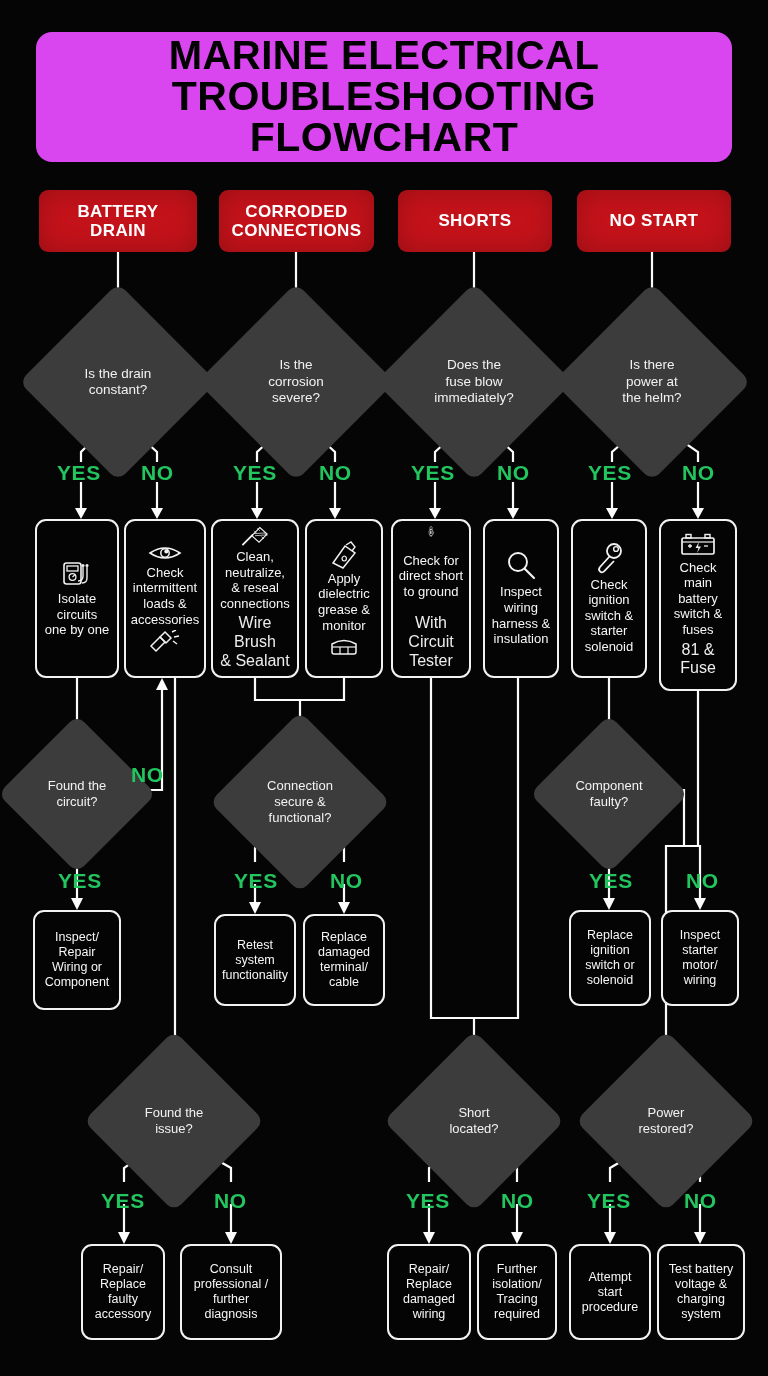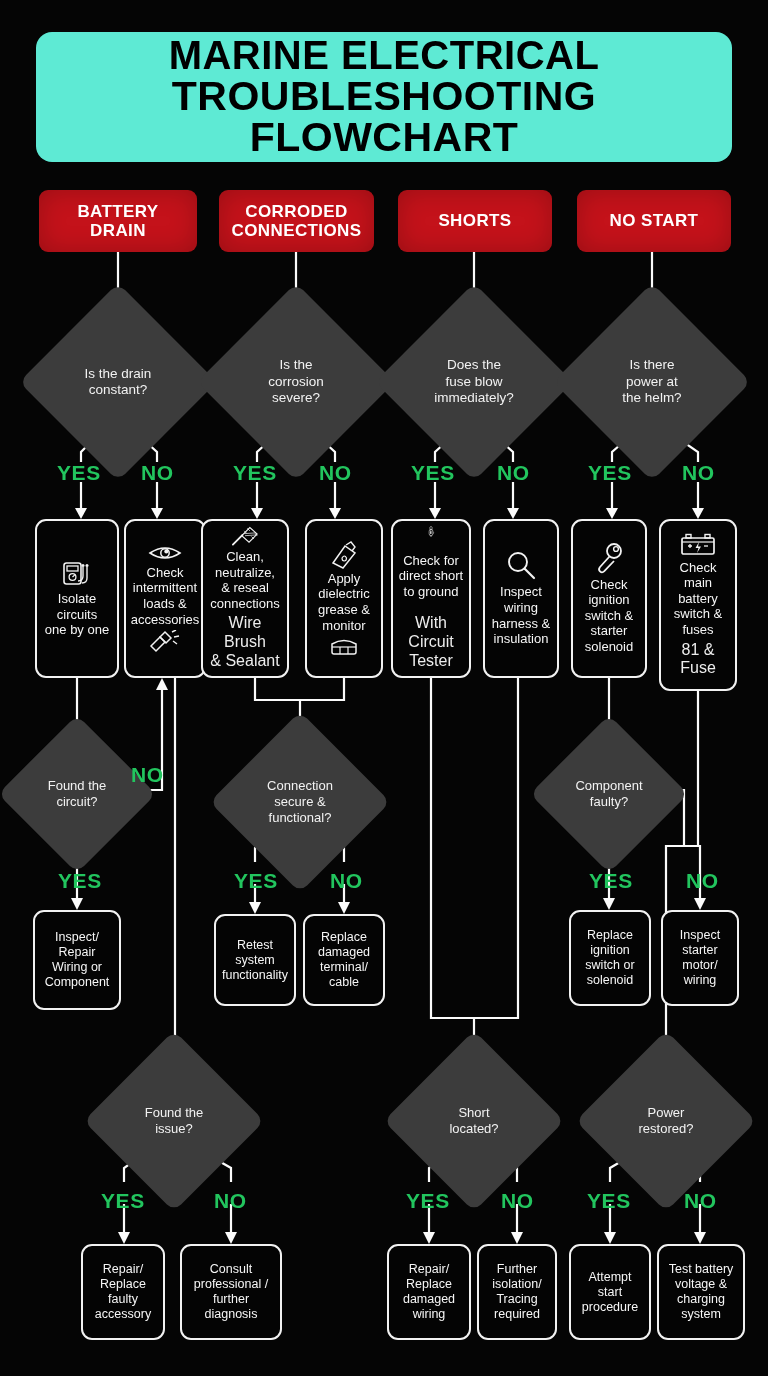--- a/index.html
+++ b/index.html
@@ -6,21 +6,21 @@
   body{
     width:768px;height:1376px;
     font-family:"Liberation Sans", sans-serif;
     color:#fff;overflow:hidden;position:relative;
   }
   #stage{position:relative;width:768px;height:1376px;background:#050505;overflow:hidden;}
 
   
   .title-card{
     position:absolute;left:36px;top:32px;width:696px;height:130px;
-    background:#5eead4;border-radius:16px;
+    background:#d946ef;border-radius:16px;
     display:flex;flex-direction:column;align-items:center;justify-content:center;
     box-sizing:border-box;padding:6px 10px;
   }
   .title-line{
     color:#000;font-weight:700;letter-spacing:.5px;line-height:1.02;
     text-align:center;font-family:"Liberation Sans", sans-serif;
   }
   .title-line.l1{font-size:40px;}
   .title-line.l2{font-size:41px;}
 
@@ -233,21 +233,21 @@
       <circle cx="18.3" cy="8.6" r="2" fill="#f2f2f2"></circle>
     </svg>
     <div class="ptext">Check<br>intermittent<br>loads &amp;<br>accessories</div>
     <svg class="picon bottom" width="36" height="24" viewBox="0 0 36 24">
       <path d="M4 18 L13 9 L18 14 L9 23 Z" fill="none" stroke="#f2f2f2" stroke-width="1.5" transform="translate(0,-2)"></path>
       <path d="M13 7 L18 2 L24 8 L19 13 Z" fill="none" stroke="#f2f2f2" stroke-width="1.5"></path>
       <path d="M25 2 L29 0 M27 7 L32 6 M26 11 L30 14" stroke="#f2f2f2" stroke-width="1.4"></path>
     </svg>
   </div>
 
-  <div class="pbox" style="left:201px;top:519px;width:88px;height:159px;">
+  <div class="pbox" style="left:211px;top:519px;width:88px;height:159px;">
     <svg class="picon" width="38" height="26" viewBox="0 0 38 26">
       <path d="M4 23 L16 11" stroke="#f2f2f2" stroke-width="2.3" stroke-linecap="round"></path>
       <path d="M15 12 L25 2 L34 10 L24 20 Z" fill="none" stroke="#f2f2f2" stroke-width="1.4"></path>
       <path d="M18 6 L21 9 M22 3 L25 6 M27 13 L30 16 M31 9 L34 12" stroke="#f2f2f2" stroke-width="1"></path>
       <path d="M17.5 9.5 L32.5 8.5 M19 12 L33.5 11" stroke="#f2f2f2" stroke-width=".9"></path>
     </svg>
     <div class="ptext">Clean,<br>neutralize,<br>&amp; reseal<br>connections</div>
     <div class="psub">Wire Brush<br>&amp; Sealant</div>
   </div>
 

